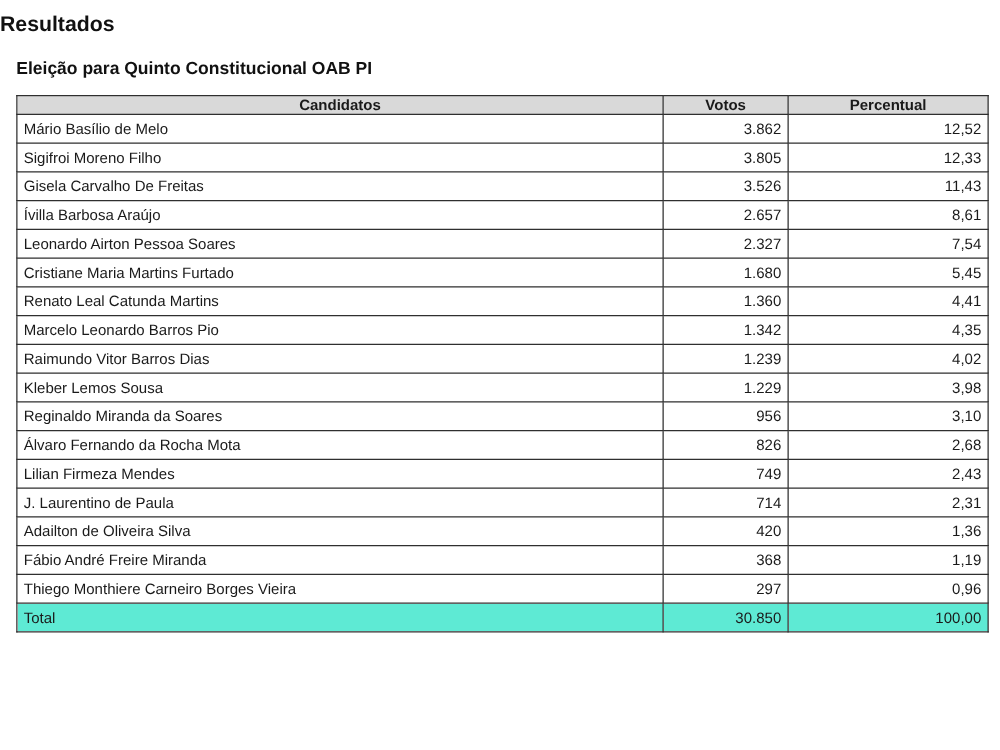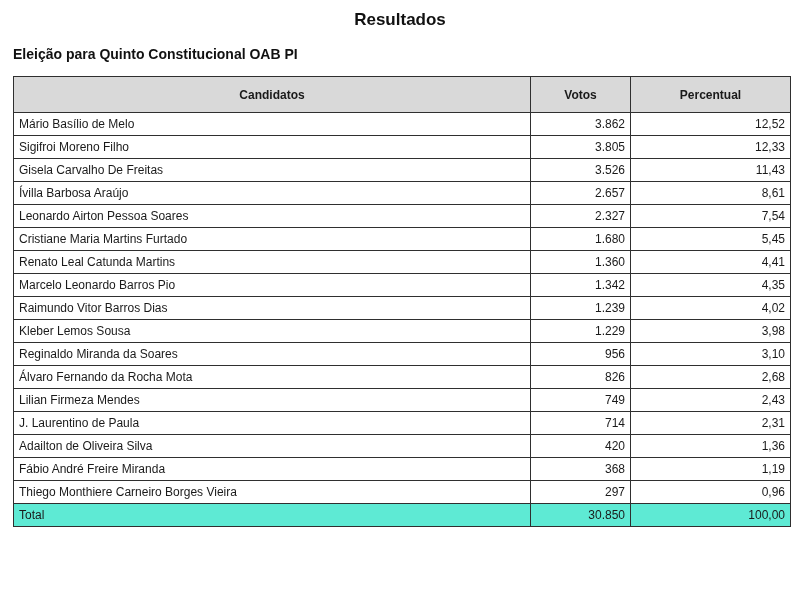--- a/index.html
+++ b/index.html
@@ -8,21 +8,20 @@
     padding: 0;
     width: 800px;
     height: 600px;
     background: #ffffff;
     font-family: "Liberation Sans", sans-serif;
     color: #1a1a1a;
   }
   .page-title {
     margin: 0;
     padding-top: 10px;
-    text-align: center;
     font-size: 17px;
     font-weight: bold;
     color: #111111;
     line-height: 20px;
   }
   .section-title {
     margin: 16px 0 0 13px;
     font-size: 14px;
     font-weight: bold;
     color: #111111;
@@ -40,21 +39,21 @@
     border: 1px solid #2f2f2f;
     height: 23px;
     padding: 0 5px;
     overflow: hidden;
     white-space: nowrap;
   }
   table.results th {
     background: #d9d9d9;
     font-weight: bold;
     text-align: center;
-    height: 36px;
+    height: 15px;
   }
   col.col-candidato { width: 517px; }
   col.col-votos     { width: 100px; }
   col.col-percent   { width: 160px; }
   td.cell-candidato { text-align: left; }
   td.cell-votos,
   td.cell-percent   { text-align: right; }
   tr.total-row td   { background: #5eead4; }
 </style>
 </head>

